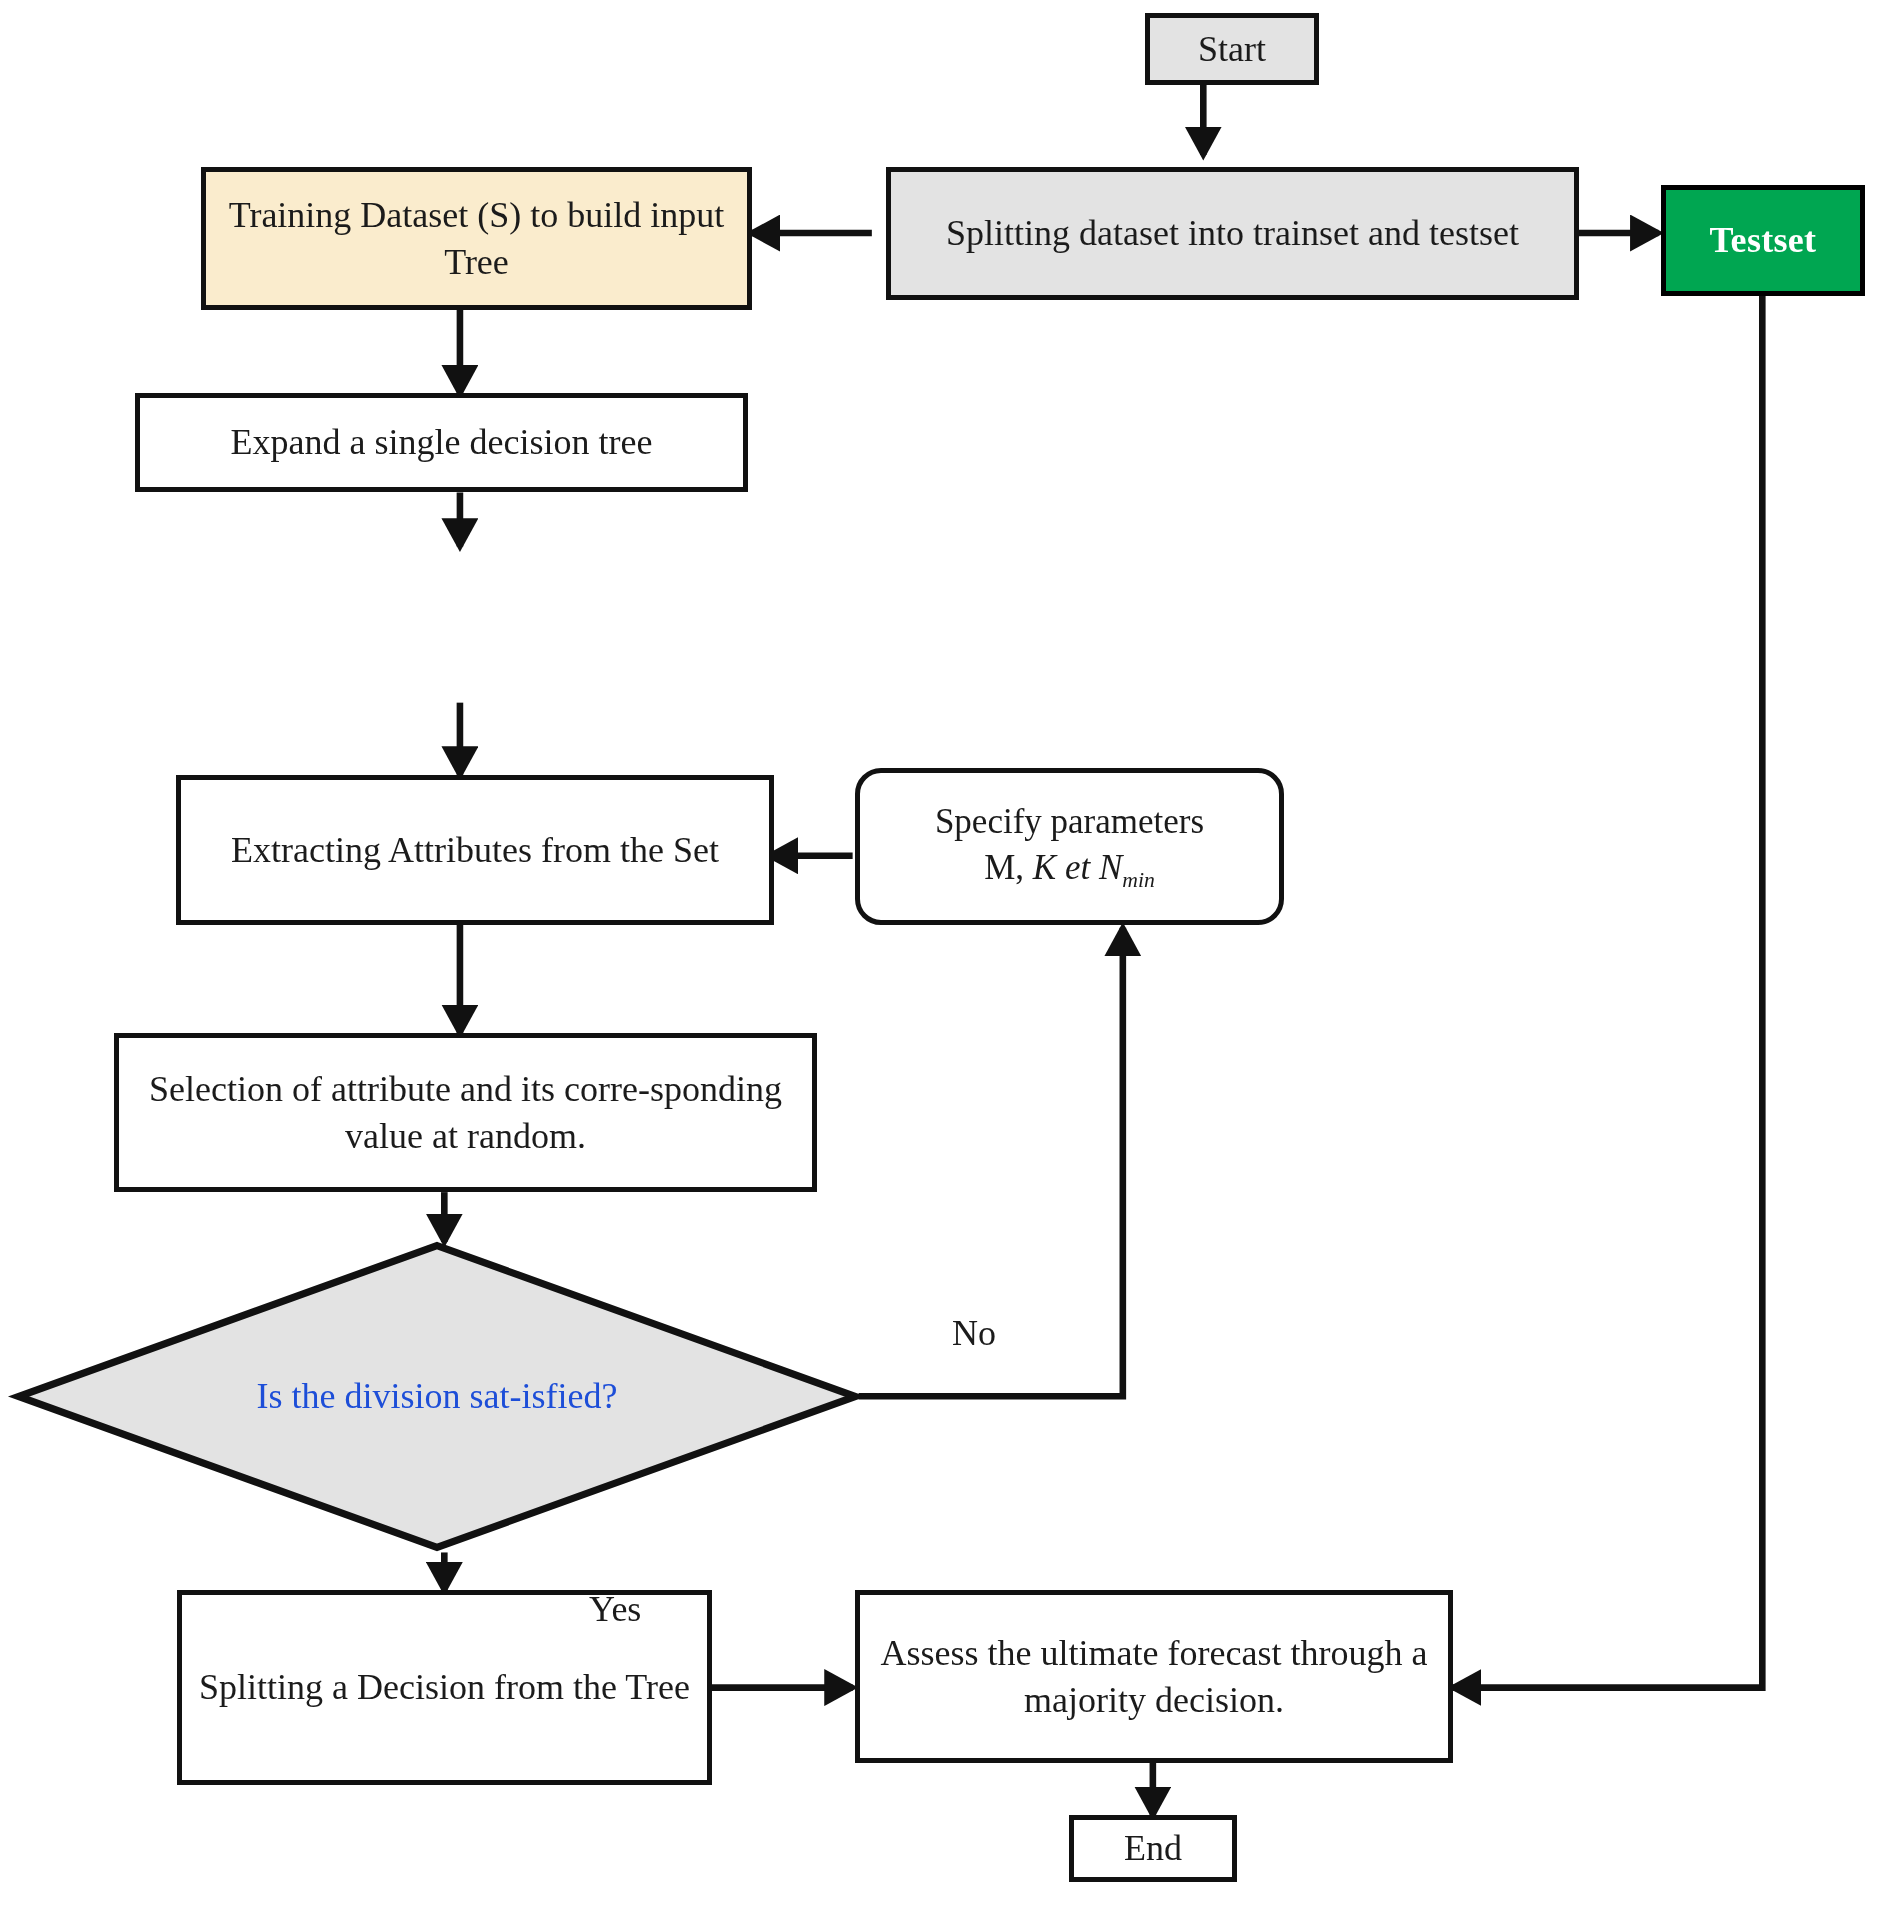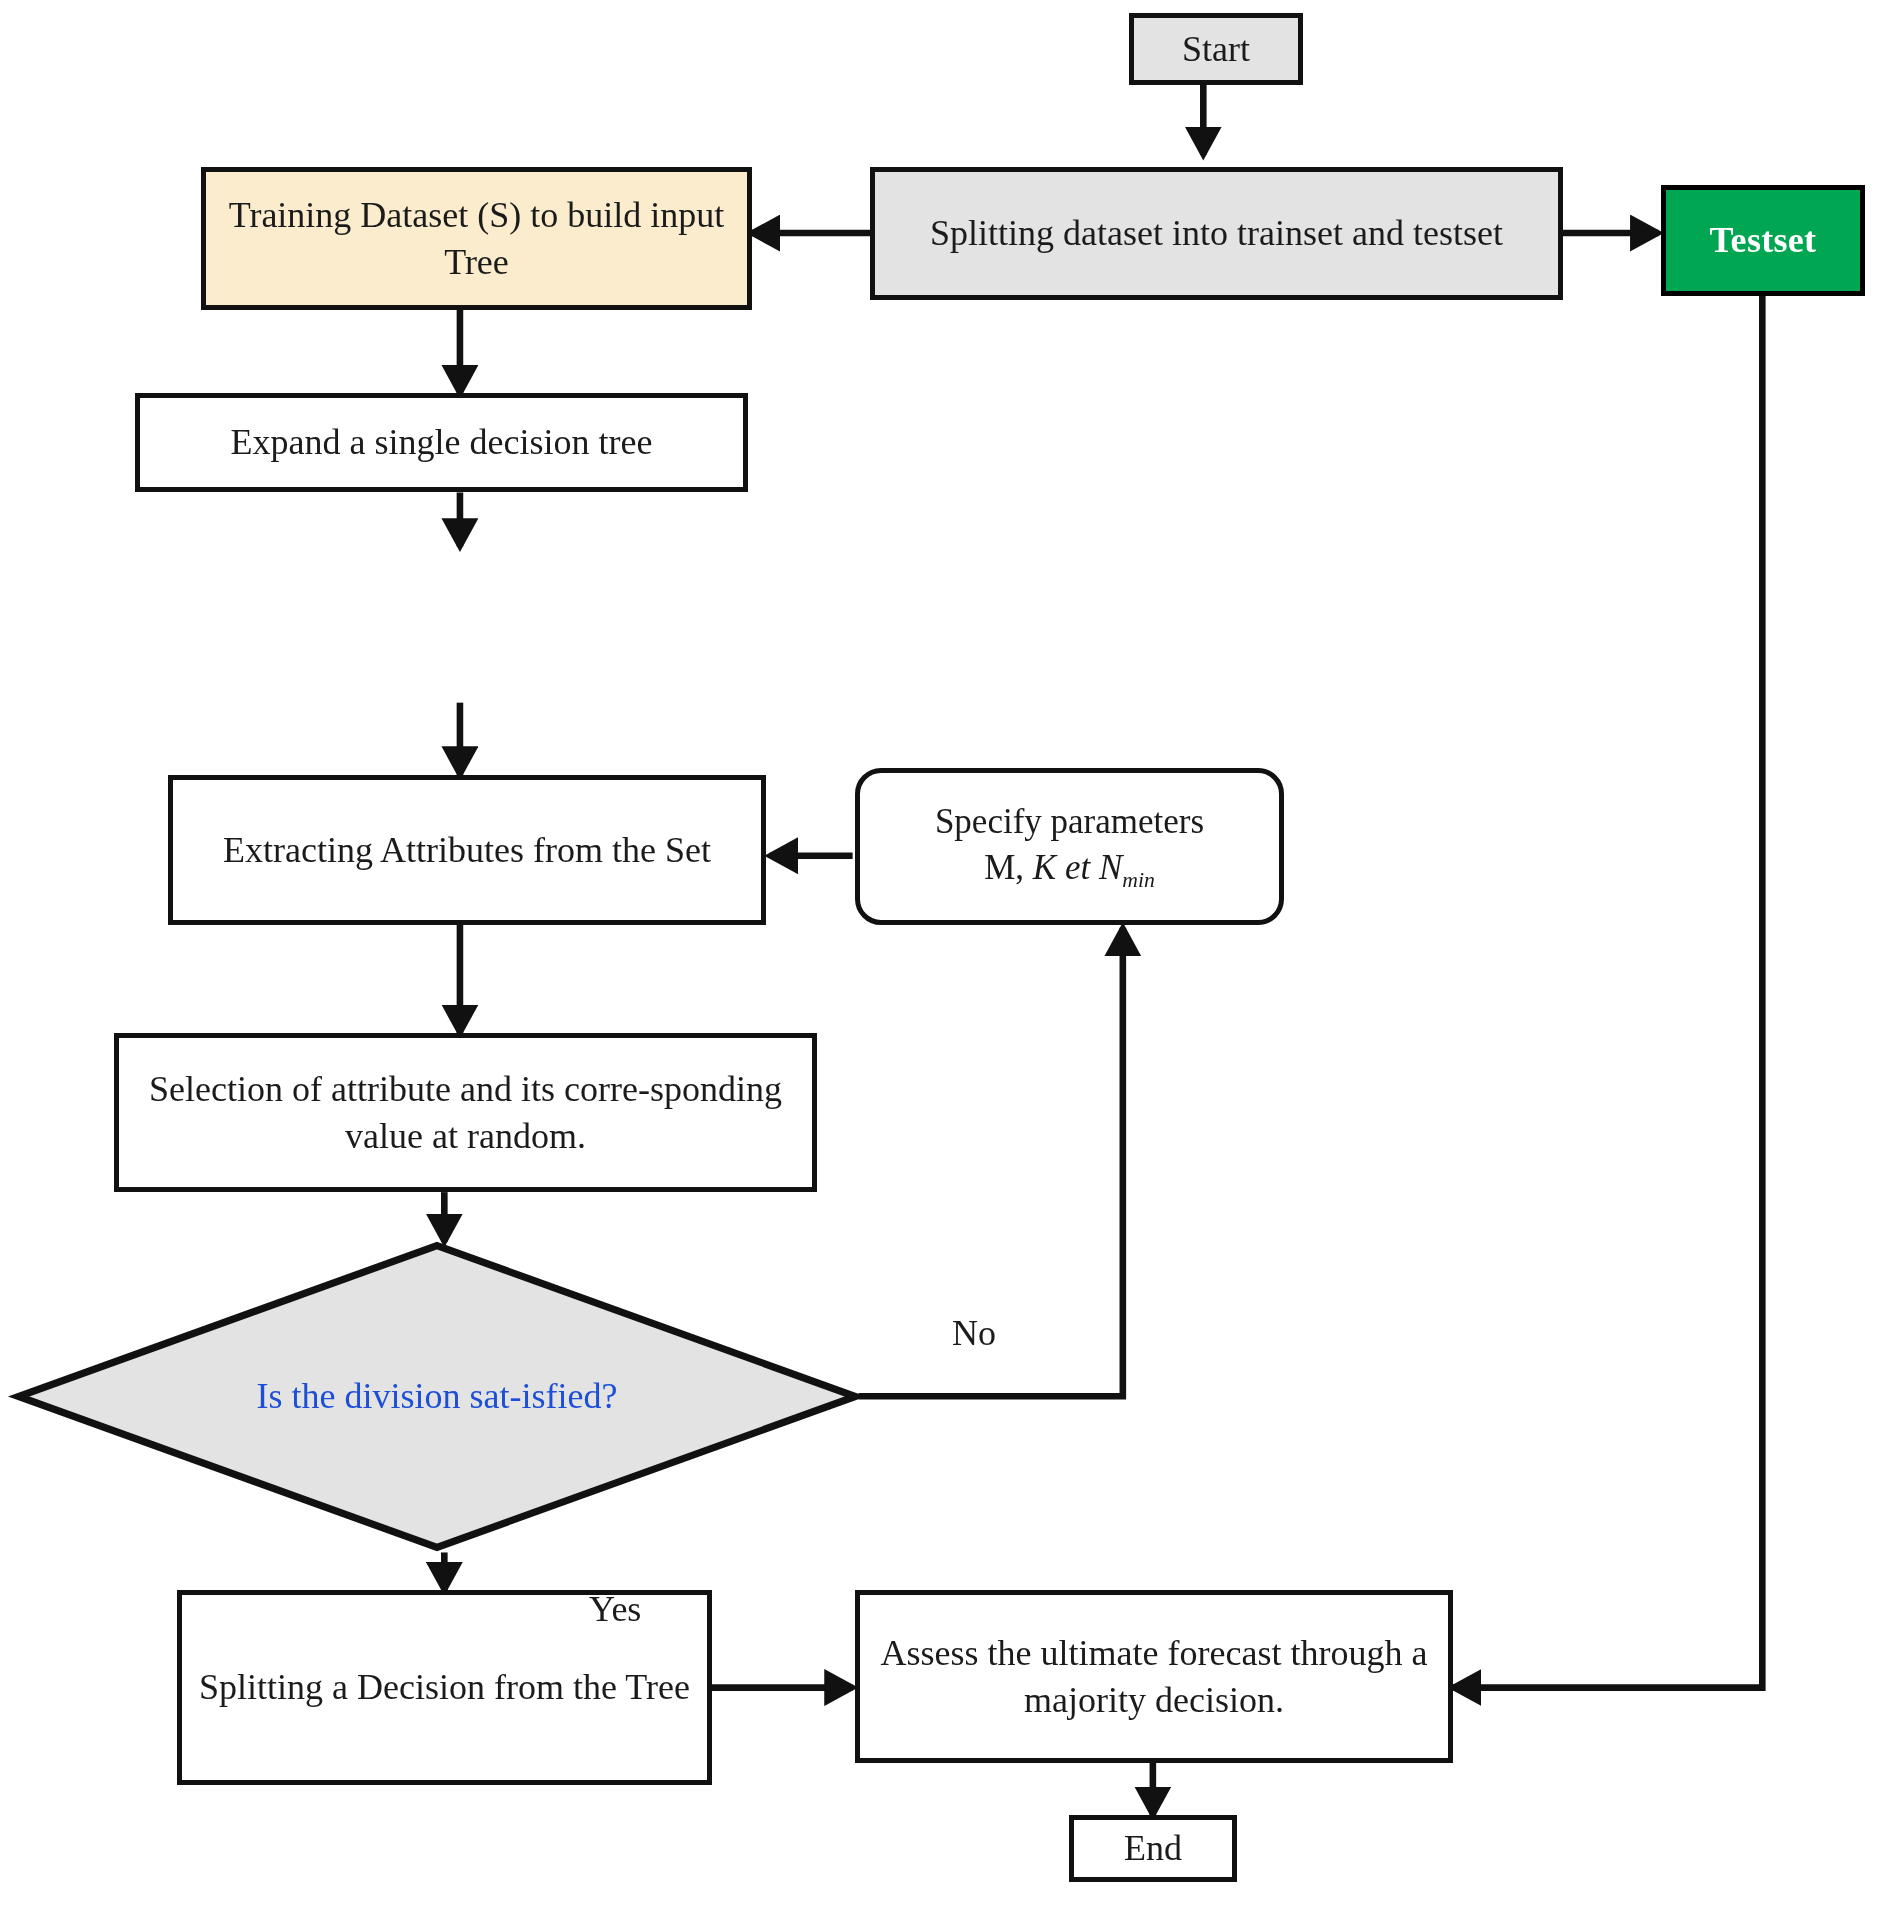--- a/index.html
+++ b/index.html
@@ -30,21 +30,21 @@
     display: flex;
     align-items: center;
     justify-content: center;
     text-align: center;
     color: #1b1b1b;
     line-height: 1.30;
     padding: 2.4px 8.4px;
     background: #ffffff;
   }
   .node .txt { display: block; width: 100%; }
-  .fill-gray   { background: #e3e3e3; }
+  .fill-gray   { background: #e3e3e3; margin-left: 16px; }
   .fill-cream  { background: #faeccd; }
   .fill-green  { background: #00a651; border-color: #000000; }
   .fill-white  { background: #ffffff; }
   .green-label { color: #ffffff; font-weight: 700; letter-spacing: 0.3px; }
 
   
   .diamond-wrap {
     position: absolute;
   }
   .diamond-wrap svg { display: block; overflow: visible; }
@@ -128,21 +128,21 @@
 
   <div class="node fill-green f60" style="left:1661px; top:185px; width:204px; height:111px;">
     <span class="txt green-label">Testset</span>
   </div>
 
   <div class="node fill-white f60" style="left:135px; top:393px; width:613px; height:99px;">
     <span class="txt">Expand a single decision tree</span>
   </div>
 
 
-  <div class="node fill-white f60" style="left:168px; top:775px; width:598px; height:150px;">
+  <div class="node fill-white f60" style="left:176px; top:775px; width:598px; height:150px;">
     <span class="txt">Extracting Attributes from the Set</span>
   </div>
 
   <div class="node fill-white f58" style="left:855px; top:768px; width:429px; height:157px;border-radius:26px;">
     <span class="txt">
       <span>Specify parameters</span><br>
       <span>M,</span>
       <span class="ital">K et</span>
       <span class="ital">N</span><sub>min</sub>
     </span>

